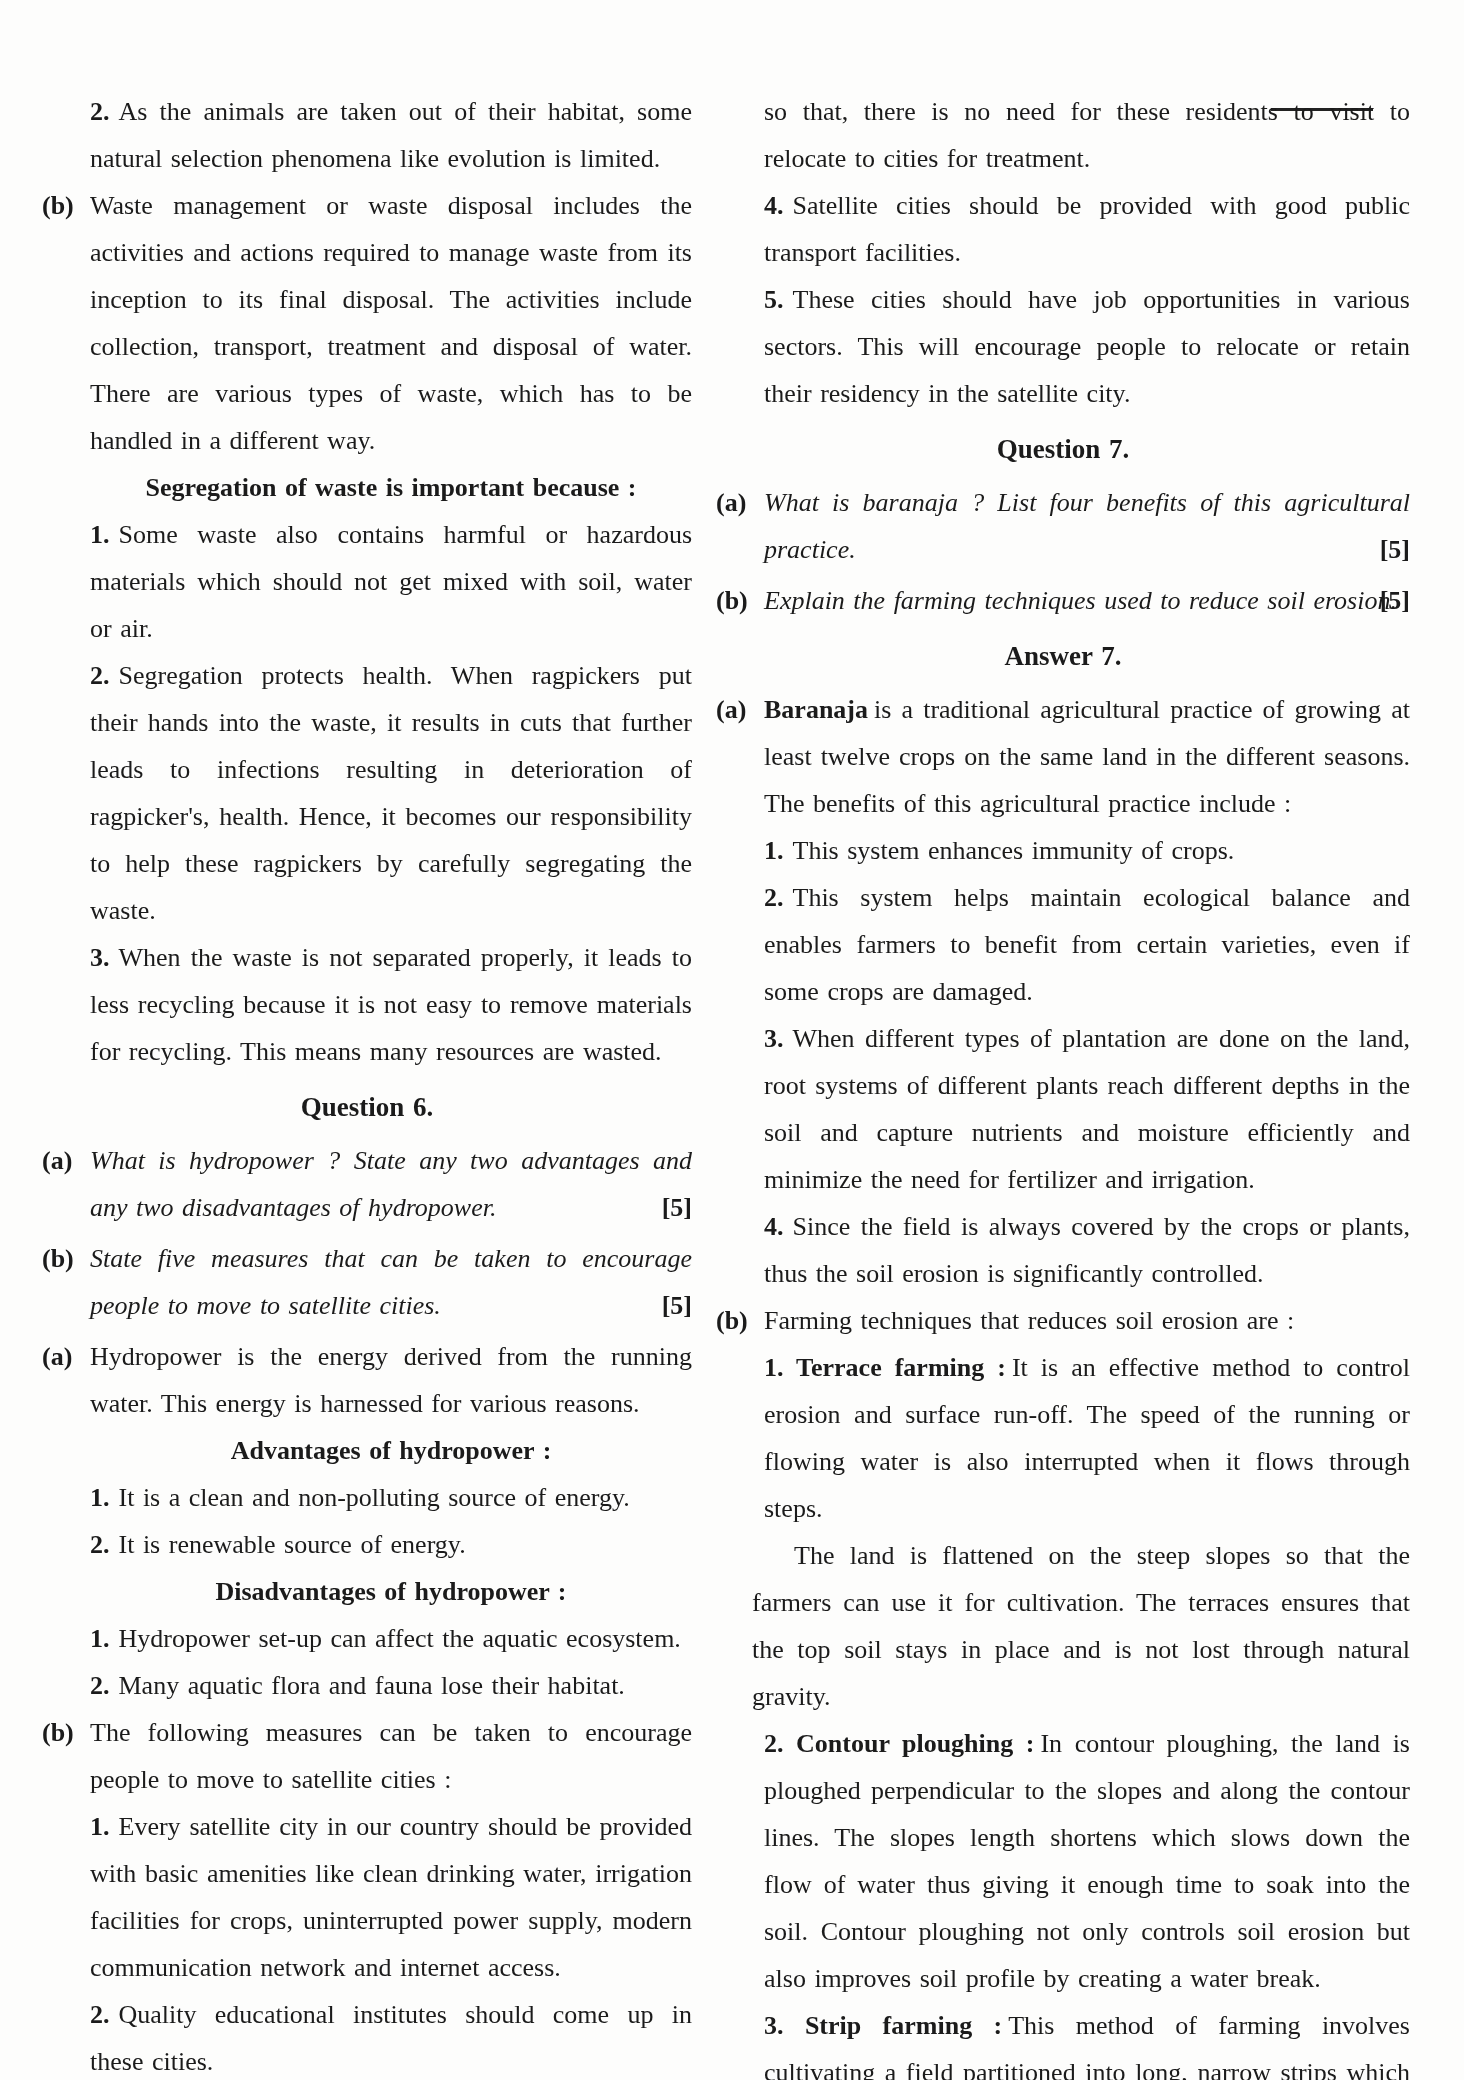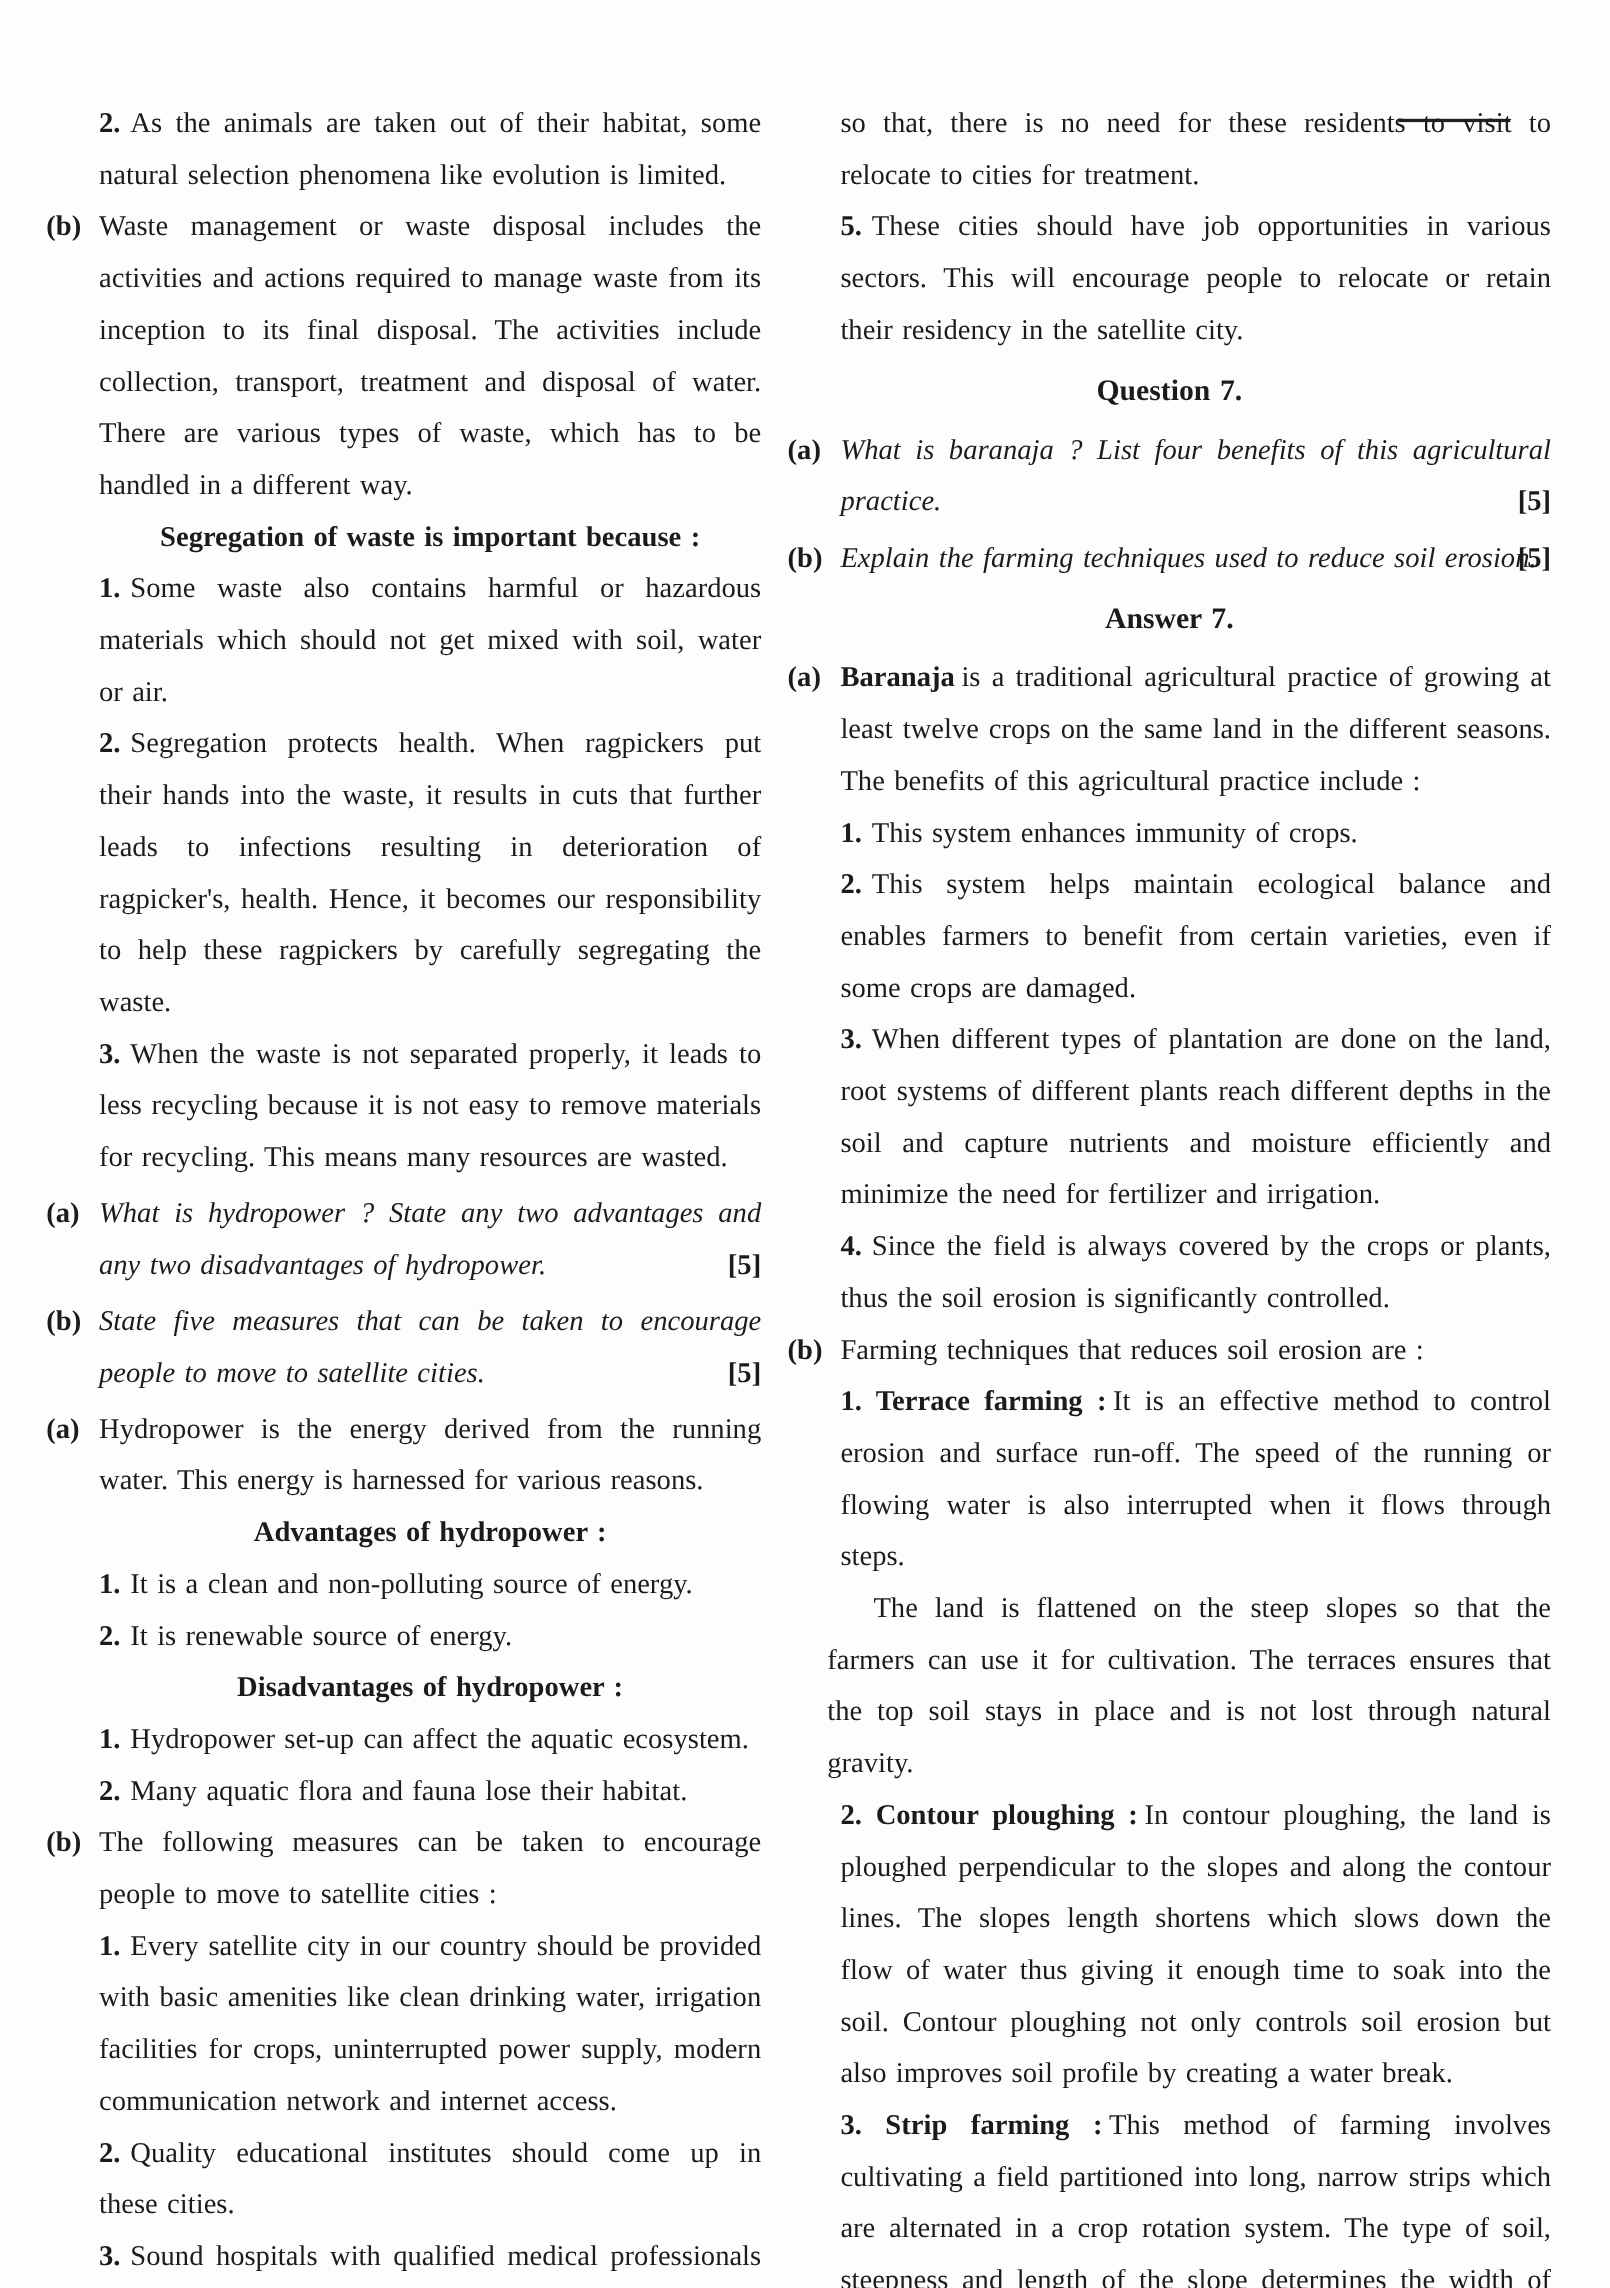--- a/index.html
+++ b/index.html
@@ -51,20 +51,21 @@
     </div>
 
     <div class="bold-line">Segregation of waste is important because :</div>
 
     <div class="blk"><span class="num">1.</span><span>Some waste also contains harmful or hazardous materials which should not get mixed with soil, water or air.</span></div>
 
     <div class="blk"><span class="num">2.</span><span>Segregation protects health. When ragpickers put their hands into the waste, it results in cuts that further leads to infections resulting in deterioration of ragpicker's, health. Hence, it becomes our responsibility to help these ragpickers by carefully segregating the waste.</span></div>
 
     <div class="blk"><span class="num">3.</span><span>When the waste is not separated properly, it leads to less recycling because it is not easy to remove materials for recycling. This means many resources are wasted.</span></div>
 
+    <div class="head">Question 6.</div>
 
     <div class="lab-blk q">
       <span class="lab">(a)</span>
       <span class="body"><span>What is hydropower ? State any two advantages and any two disadvantages of hydropower.</span><span class="marks">[5]</span></span>
     </div>
 
     <div class="lab-blk q">
       <span class="lab">(b)</span>
       <span class="body"><span>State five measures that can be taken to encourage people to move to satellite cities.</span><span class="marks">[5]</span></span>
     </div>
@@ -97,20 +98,21 @@
     <div class="blk"><span class="num">2.</span><span>Quality educational institutes should come up in these cities.</span></div>
 
     <div class="blk"><span class="num">3.</span><span>Sound hospitals with qualified medical professionals should come up in satellite cities,</span></div>
 
   </div>
 
   <div class="col" id="colR">
 
     <div class="blk"><span>so that, there is no need for these residents to visit to relocate to cities for treatment.</span></div>
 
+    <div class="blk"><span class="num">4.</span><span>Satellite cities should be provided with good public transport facilities.</span></div>
 
     <div class="blk"><span class="num">5.</span><span>These cities should have job opportunities in various sectors. This will encourage people to relocate or retain their residency in the satellite city.</span></div>
 
     <div class="head">Question 7.</div>
 
     <div class="lab-blk q">
       <span class="lab">(a)</span>
       <span class="body"><span>What is baranaja ? List four benefits of this agricultural practice.</span><span class="marks">[5]</span></span>
     </div>
 

